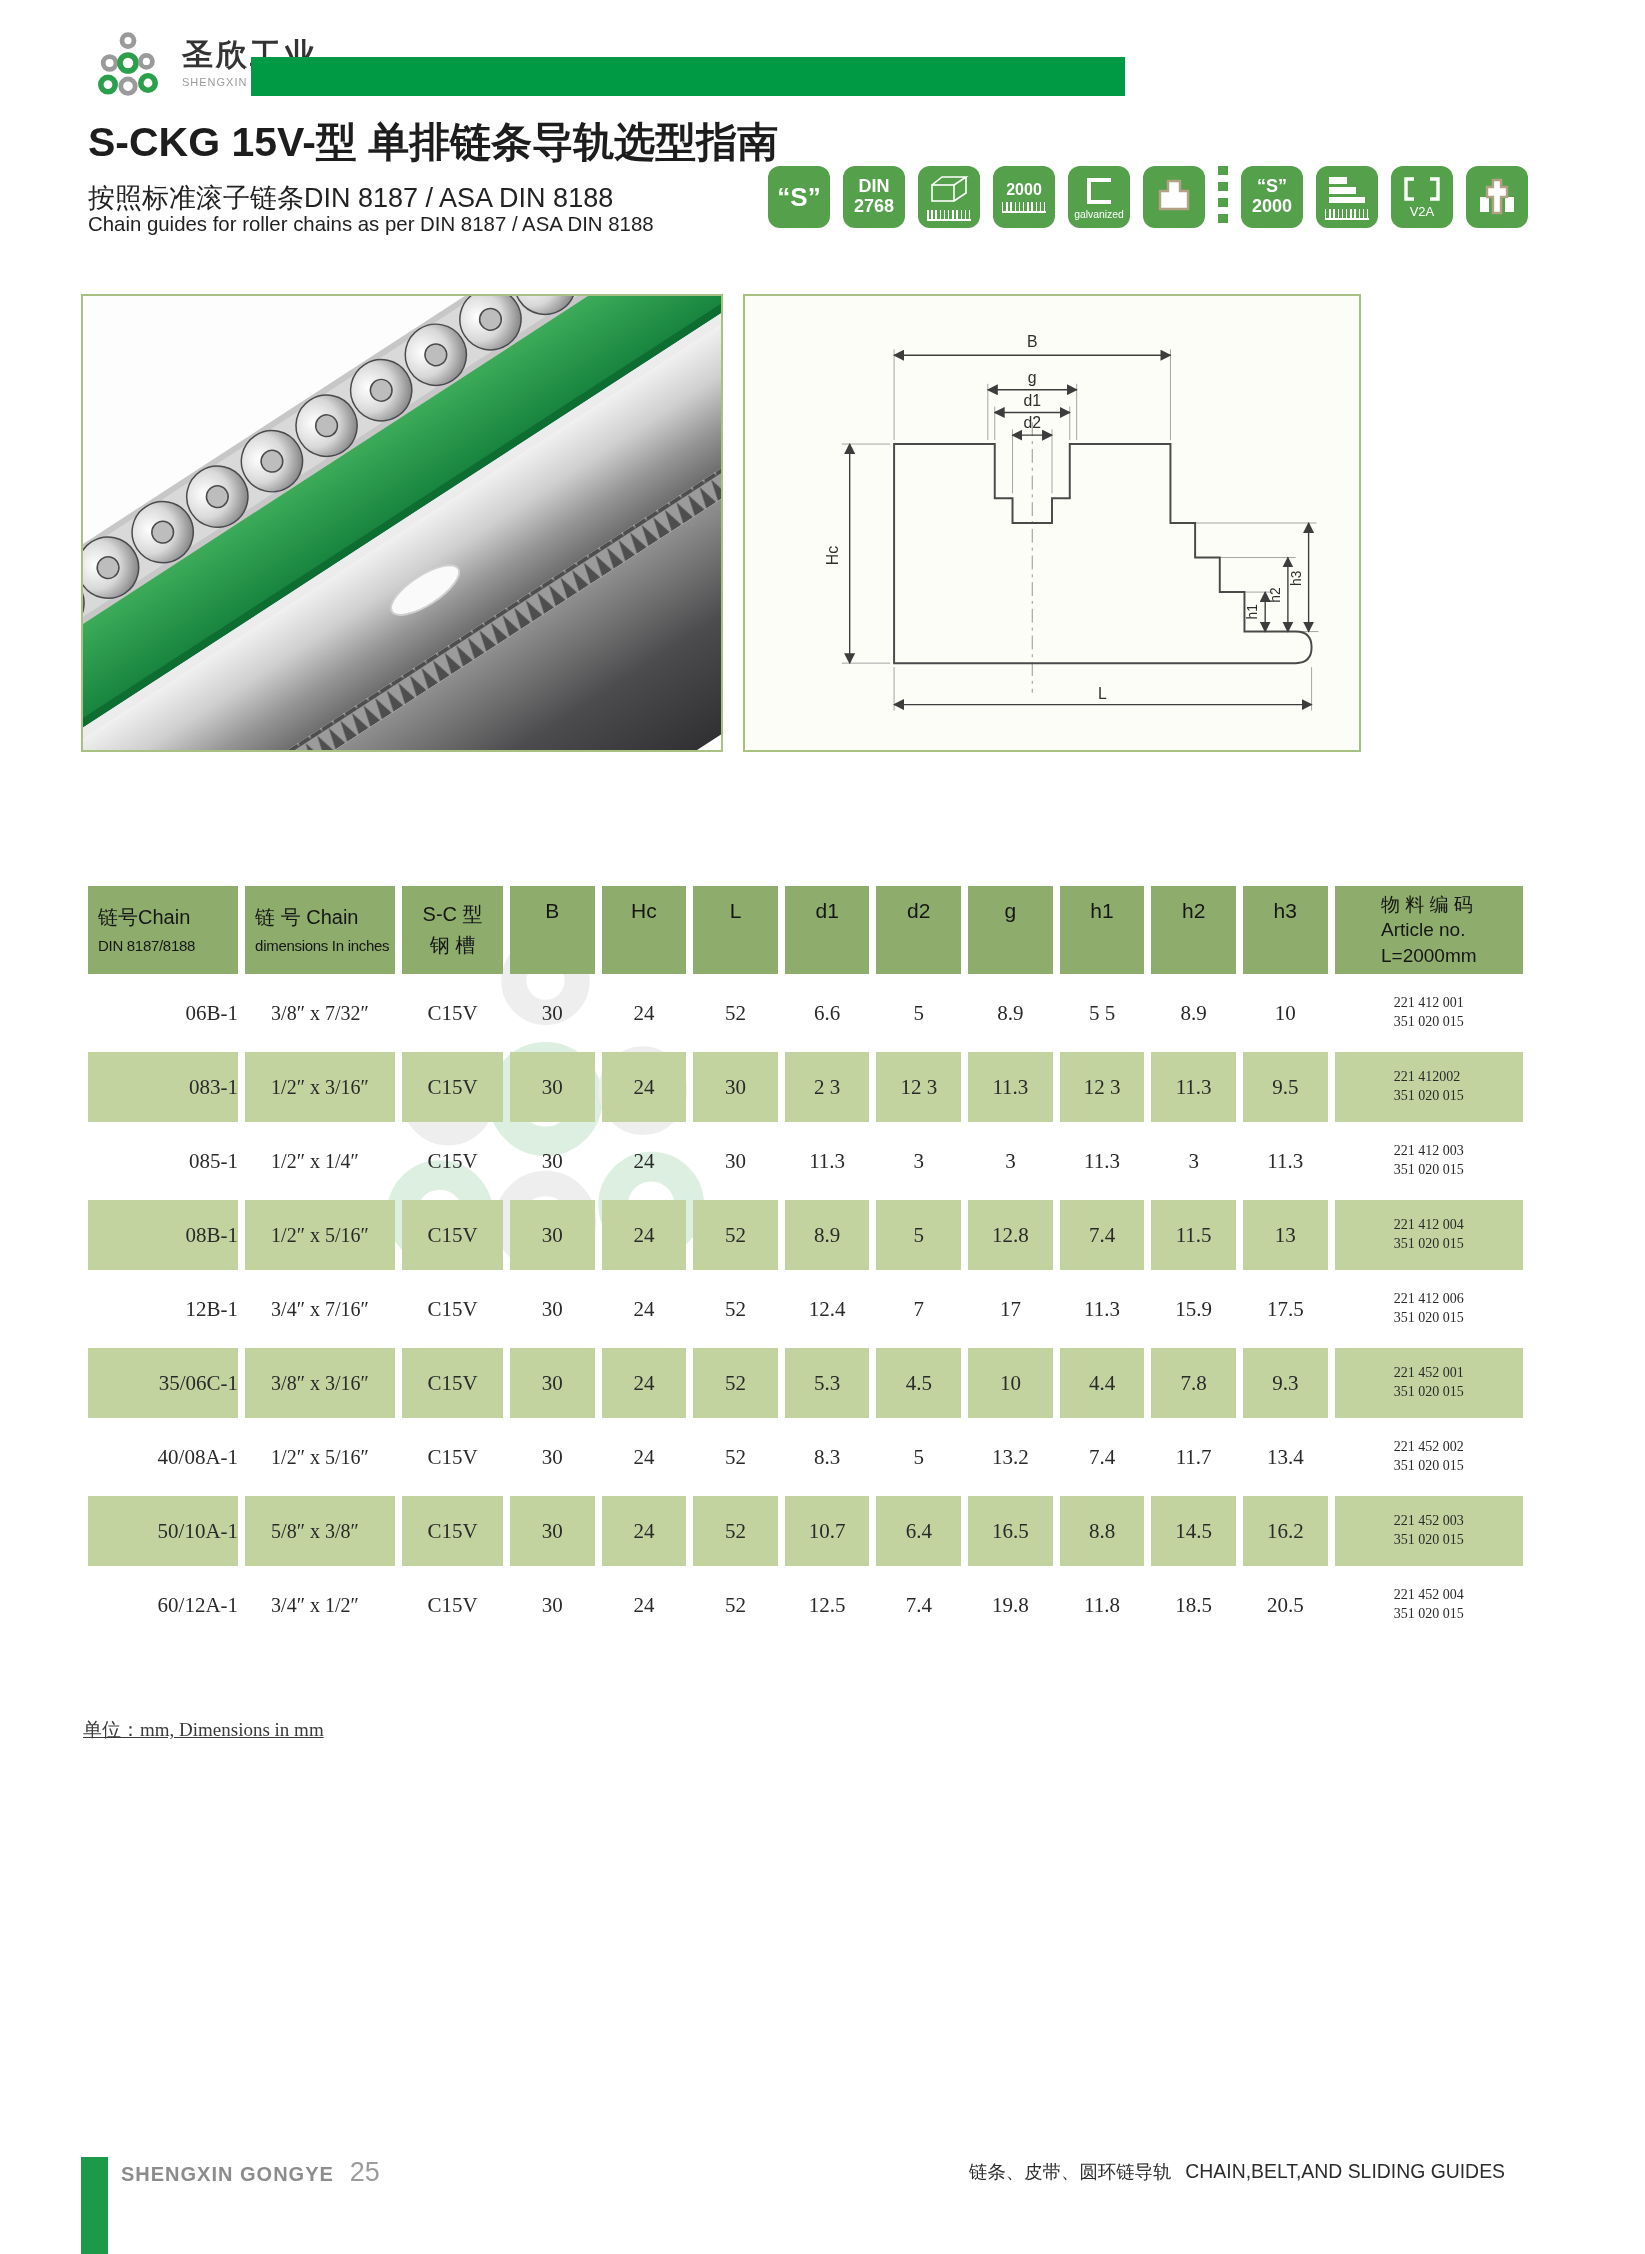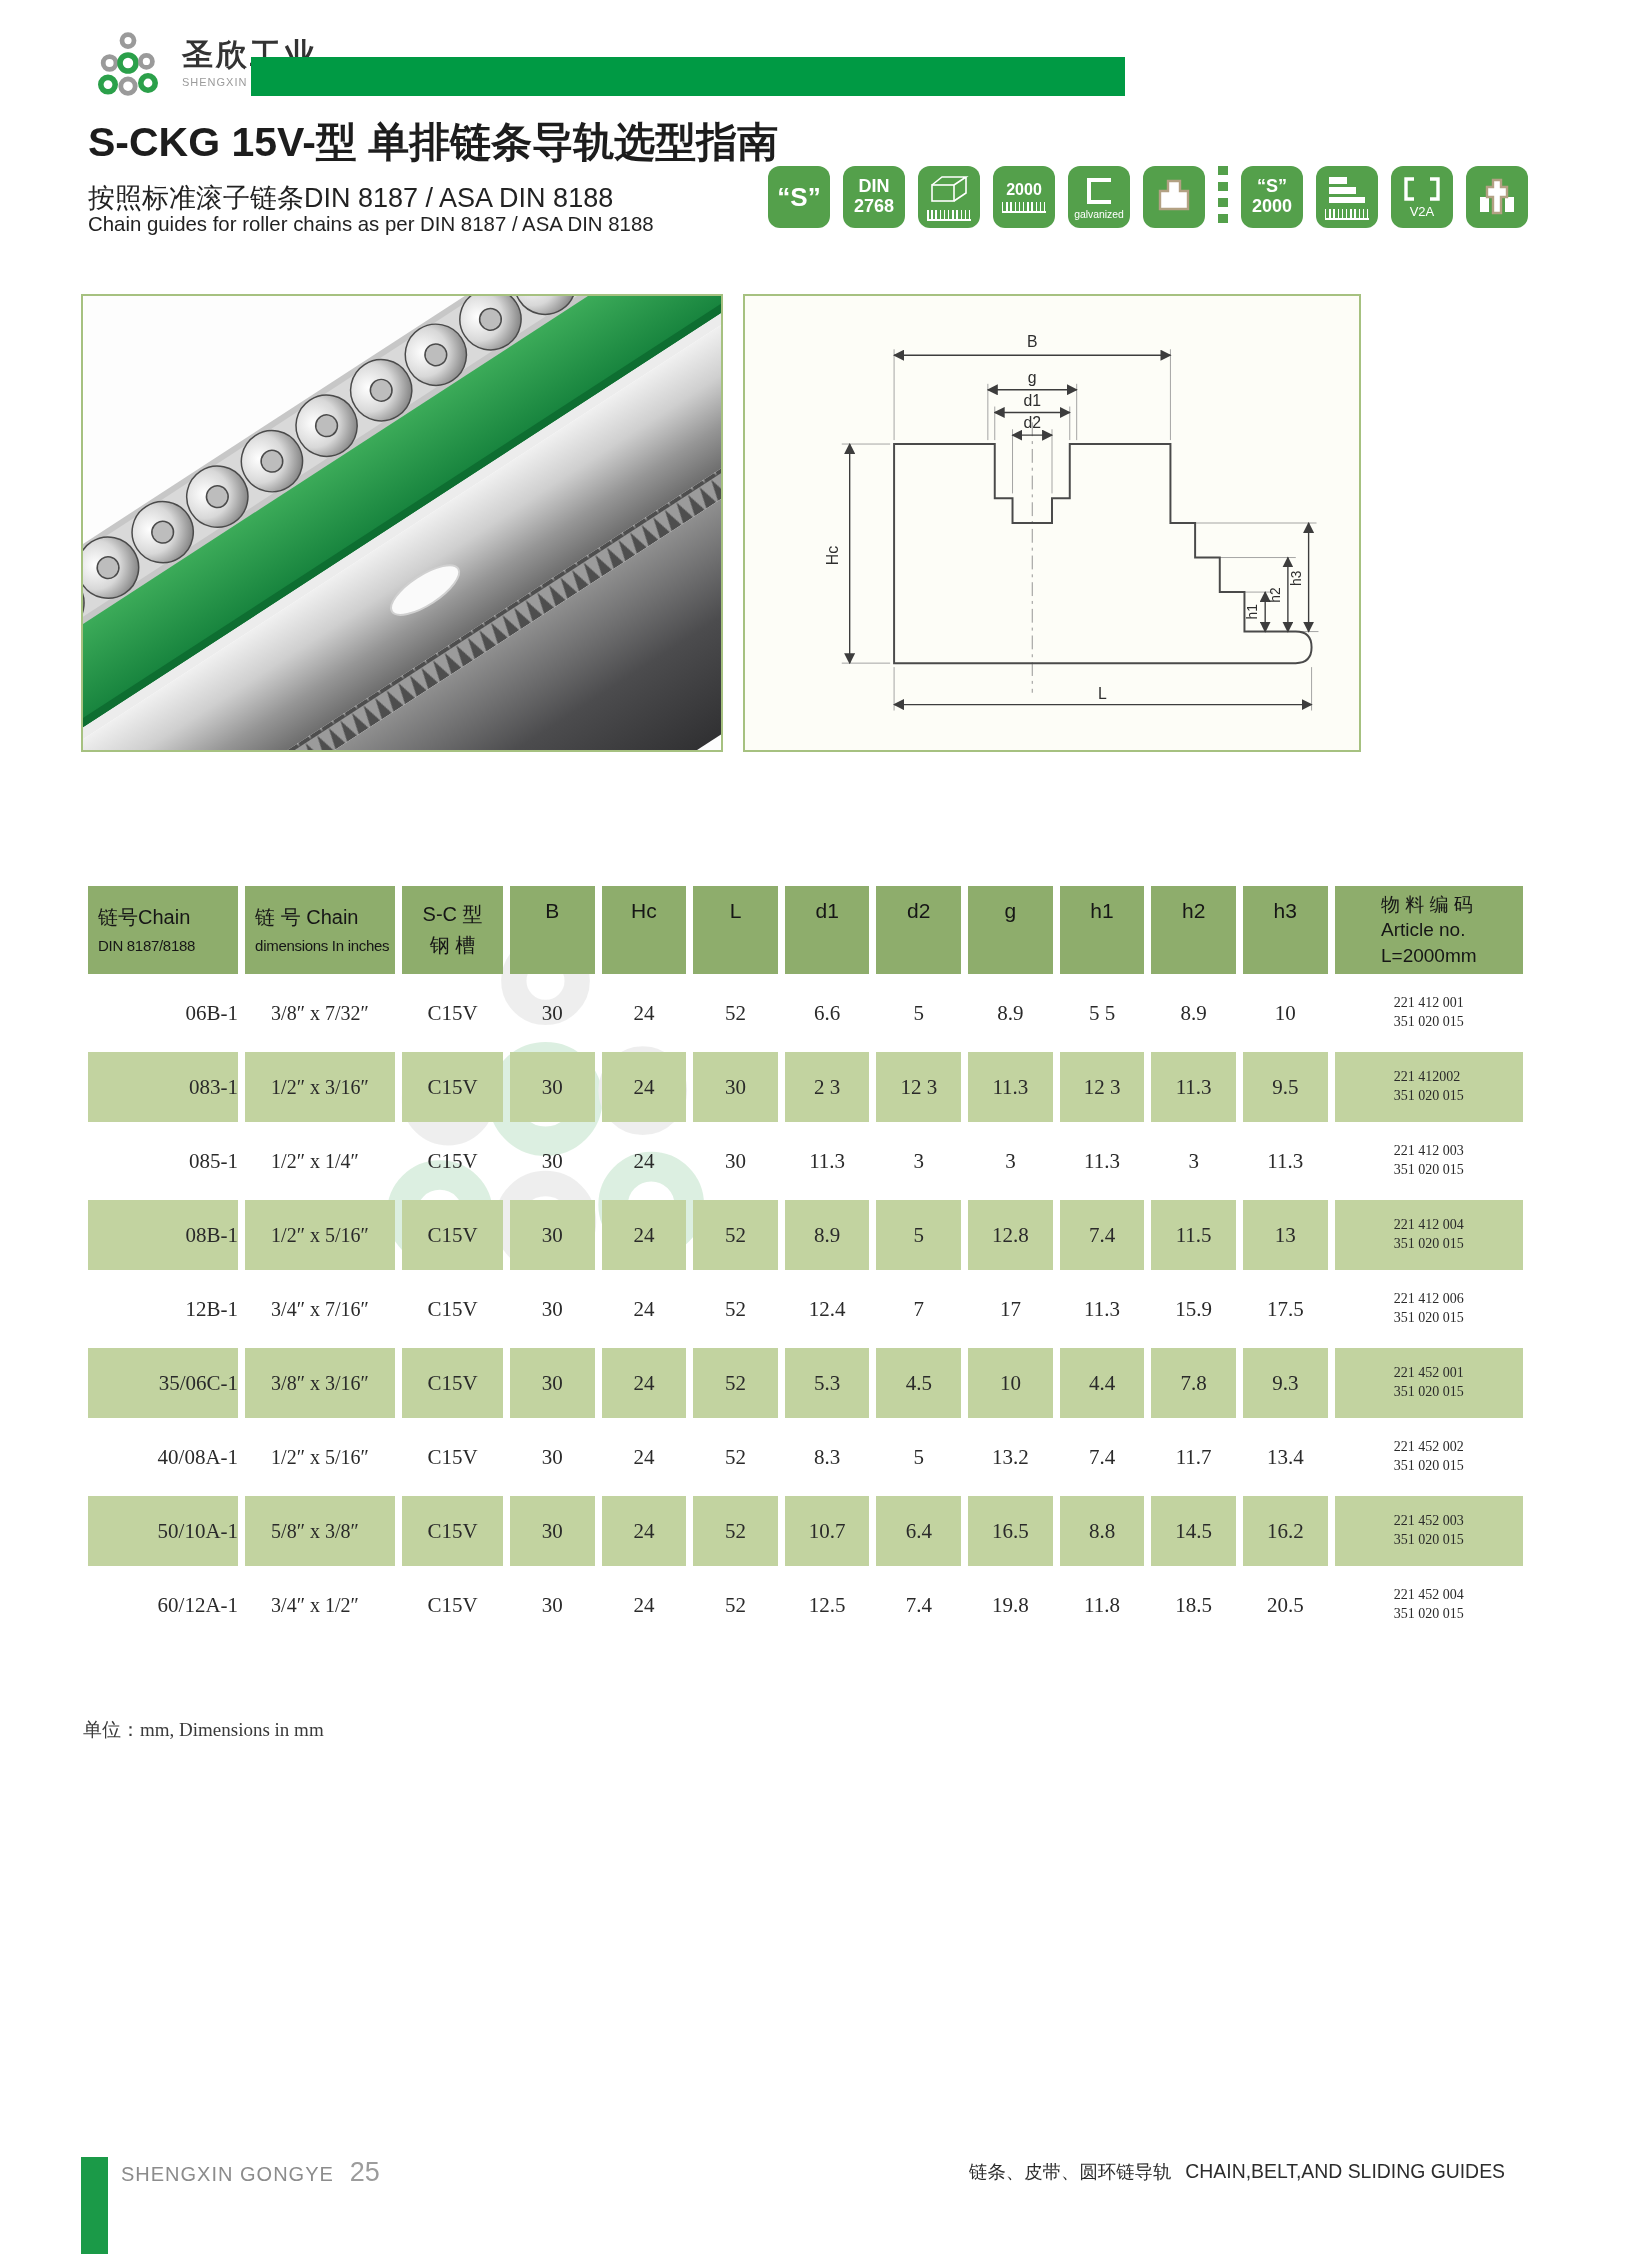--- a/index.html
+++ b/index.html
@@ -54,26 +54,26 @@
               font-size:21px;color:#2a2a2a;text-align:center;vertical-align:middle;}
   .spec-table tbody tr:nth-child(even) td{background:#c2d3a0;}
   .spec-table tbody td.col0{text-align:right;padding-left:20px;}
   .spec-table tbody td.col1{text-align:left;padding-left:26px;font-size:20px;}
   .spec-table tbody td.article{font-size:14px;line-height:1.35;}
   .art{display:inline-block;text-align:left;white-space:pre-line;}
 
   .watermark{position:absolute;left:267px;top:930px;width:557px;height:338px;opacity:0.16;pointer-events:none;}
 
   .note{position:absolute;left:83px;top:1717px;font-family:"Liberation Serif","DejaVu Serif",serif;
-        font-size:19px;color:#3a3a3a;}
+        font-size:19px;color:#3a3a3a;text-decoration:underline;}
 
   
   .footer-block{position:absolute;left:81px;top:2157px;width:27px;height:98px;background:#1b9a48;}
   .footer-left{position:absolute;left:121px;top:2157px;display:flex;align-items:baseline;gap:16px;}
-  .footer-brand{font-size:20px;font-weight:normal;color:#8c8c8c;letter-spacing:1px;}
+  .footer-brand{font-size:20px;font-weight:bold;color:#8c8c8c;letter-spacing:1px;}
   .footer-page{font-size:27px;color:#9c9c9c;}
   .footer-right{position:absolute;right:141px;top:2159px;display:flex;align-items:baseline;gap:14px;}
   .footer-zh{font-size:18.4px;color:#2c2c2c;}
   .footer-en{font-size:19.4px;color:#2c2c2c;}
 </style>
 </head>
 <body>
 
 <svg width="0" height="0" style="position:absolute" aria-hidden="true">
   <defs>

